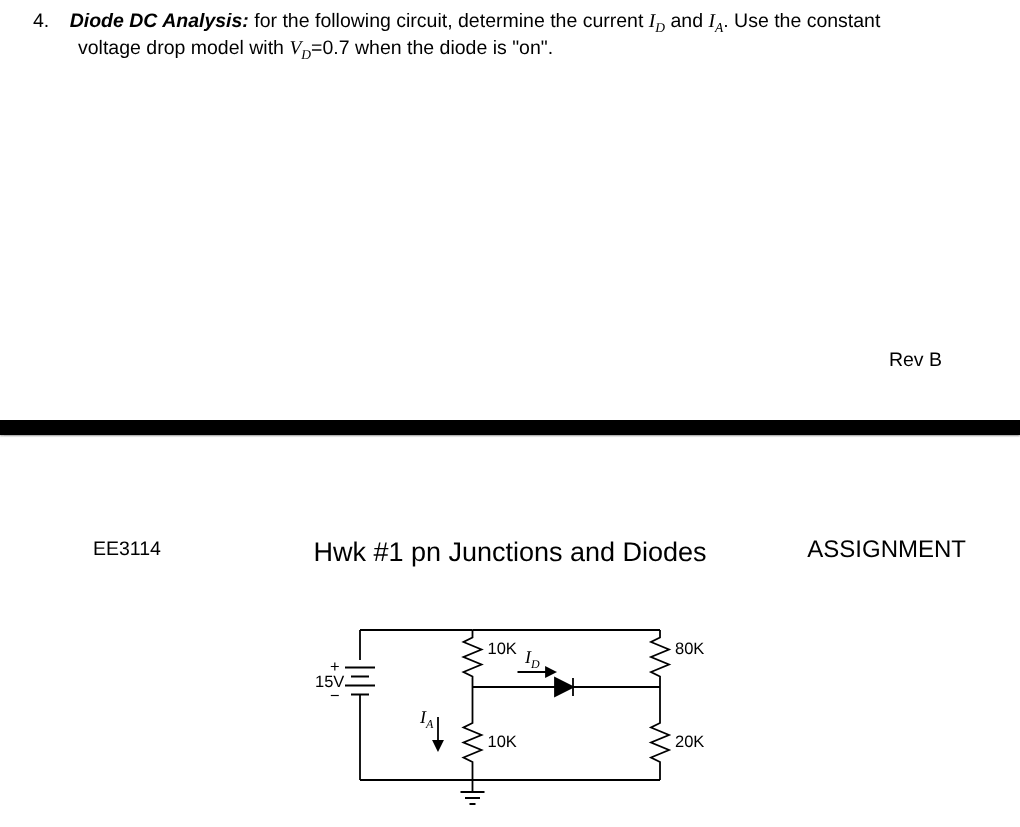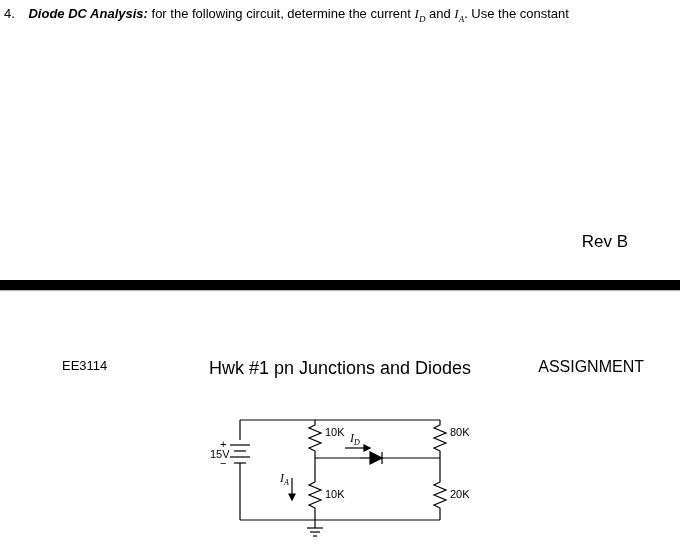--- a/index.html
+++ b/index.html
@@ -6,21 +6,21 @@
   body {
     width: 680px;
     height: 551px;
     font-family: Arial, sans-serif;
     font-size: 13px;
     background: #fff;
     color: #000;
     position: relative;
   }
   .question-block {
-    padding: 6px 20px 6px 4px;
+    padding: 6px 20px 6px 22px;
   }
   .q-num {
     display: inline;
     font-weight: normal;
   }
   .q-title {
     font-weight: bold;
     font-style: italic;
   }
   .q-body {
@@ -31,21 +31,21 @@
   }
   .italic-var {
     font-style: italic;
     font-family: "Times New Roman", serif;
   }
   .sub { font-size: 9px; vertical-align: sub; }
   .revb {
     position: absolute;
     right: 52px;
     top: 232px;
-    font-size: 17px;
+    font-size: 13px;
   }
   .black-band {
     position: absolute;
     top: 280px;
     left: 0;
     right: 0;
     height: 10px;
     background: #000;
     box-shadow: 0 1px 1px rgba(0,0,0,.3);
   }
@@ -91,20 +91,23 @@
   }
 </style>
 </head>
 <body>
 
 <div class="question-block">
   <span class="q-num">4.</span>
   <span style="padding-left:10px;">
     <span class="q-title">Diode DC Analysis:</span><span class="q-body"> for the following circuit, determine the current </span><span class="italic-var">I</span><span class="italic-var sub">D</span><span> and </span><span class="italic-var">I</span><span class="italic-var sub">A</span><span>. Use the constant</span>
   </span>
+  <div class="q-line2">
+    <span>voltage drop model with </span><span class="italic-var">V</span><span class="italic-var sub">D</span><span>=0.7 when the diode is "on".</span>
+  </div>
 </div>
 
 <div class="revb">Rev B</div>
 
 <div class="black-band"></div>
 
 <div class="header-row">
   <div class="header-left">EE3114</div>
   <div class="header-center">Hwk #1 pn Junctions and Diodes</div>
   <div class="header-right">ASSIGNMENT</div>

